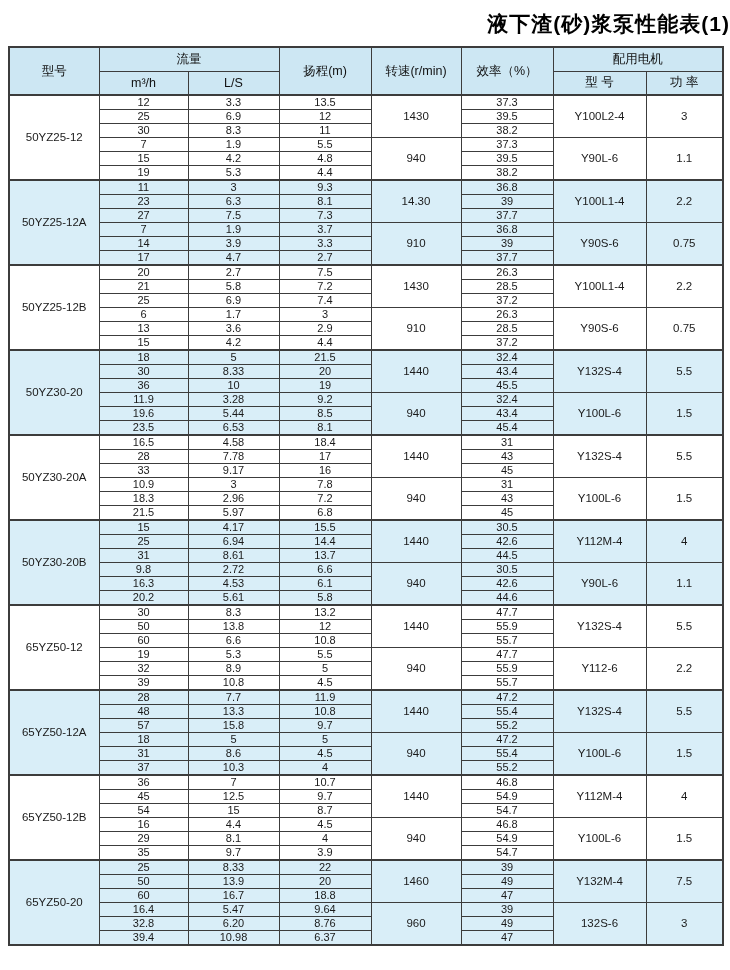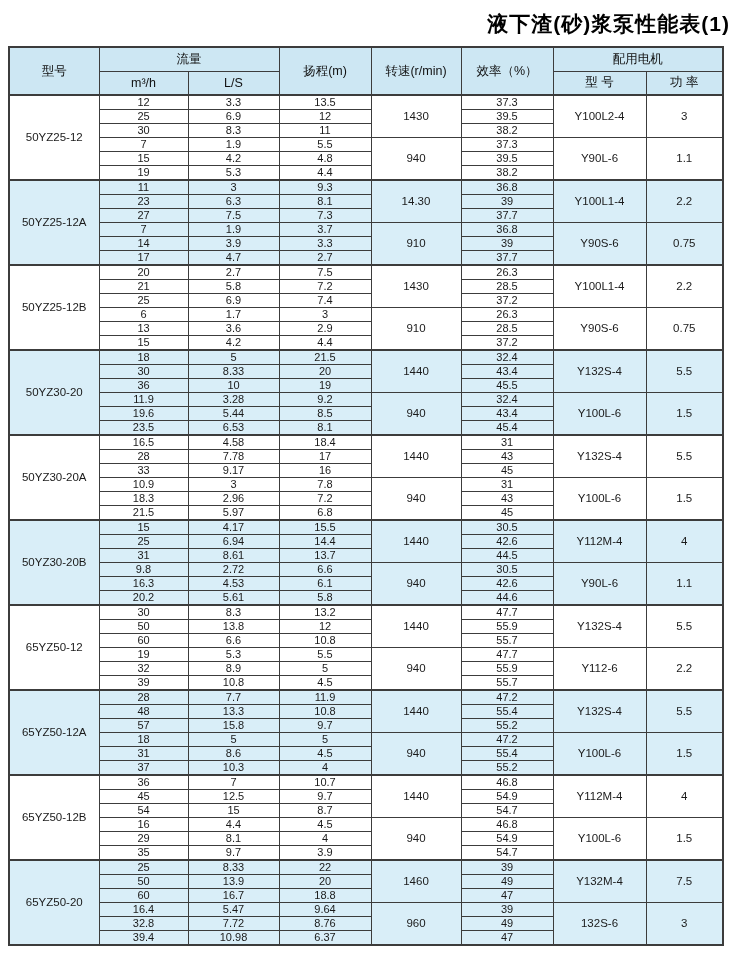--- a/index.html
+++ b/index.html
@@ -505,21 +505,21 @@
           <td>16.4</td>
           <td>5.47</td>
           <td>9.64</td>
           <td class="speed-cell" rowspan="3">960</td>
           <td>39</td>
           <td class="motor-model-cell" rowspan="3">132S-6</td>
           <td class="motor-power-cell" rowspan="3">3</td>
         </tr>
         <tr class="hl">
           <td>32.8</td>
-          <td>7.72</td>
+          <td>6.20</td>
           <td>8.76</td>
           <td>49</td>
         </tr>
         <tr class="hl">
           <td>39.4</td>
           <td>10.98</td>
           <td>6.37</td>
           <td>47</td>
         </tr>
       </tbody>

